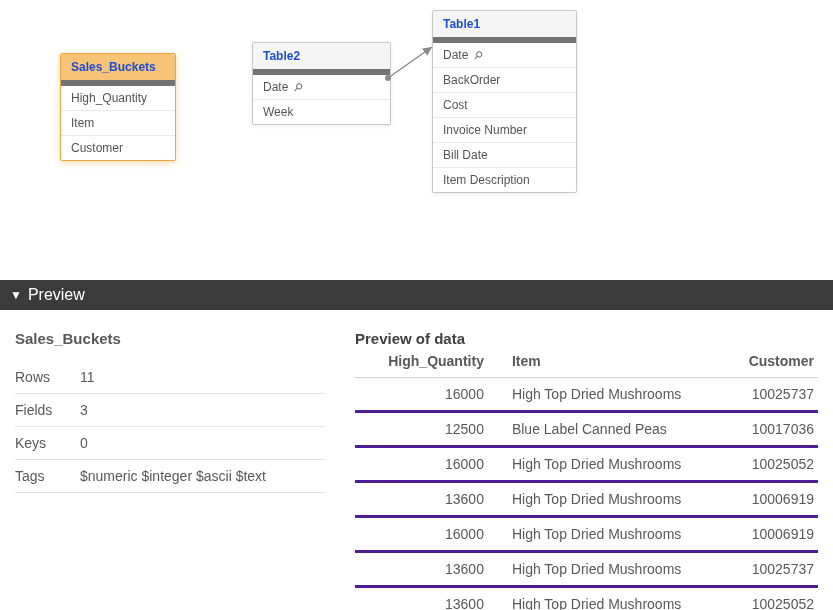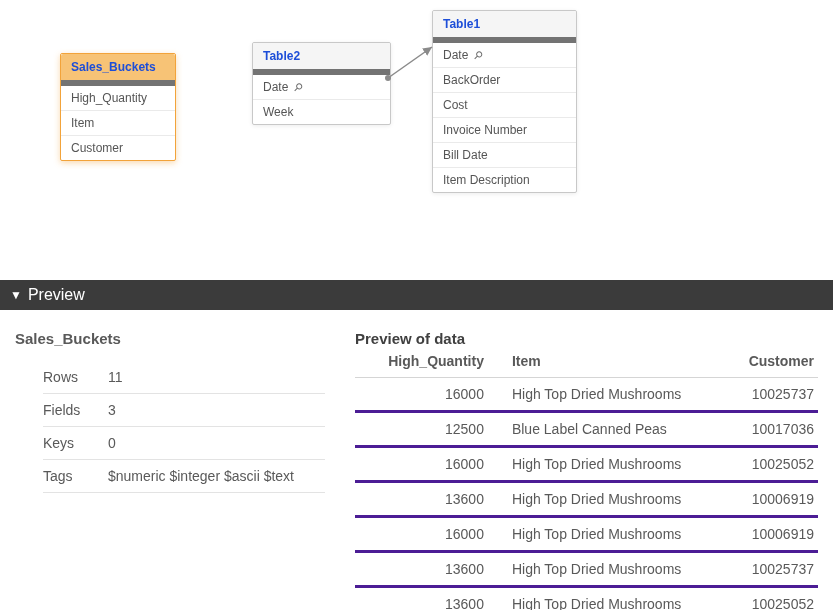--- a/index.html
+++ b/index.html
@@ -84,21 +84,20 @@
     font-size: 15px;
     color: #595959;
     margin-bottom: 14px;
   }
   .meta-row {
     display: flex;
     border-bottom: 1px solid #e3e3e3;
     padding: 8px 0;
     font-size: 14px;
     color: #595959;
-    margin-left: 28px;
   }
   .meta-row .k { flex: 0 0 65px; }
   .meta-row .v { flex: 1; }
   .data-panel { flex: 1; }
   .data-title {
     font-weight: bold;
     font-size: 15px;
     color: #404040;
   }
   table.data-table {

